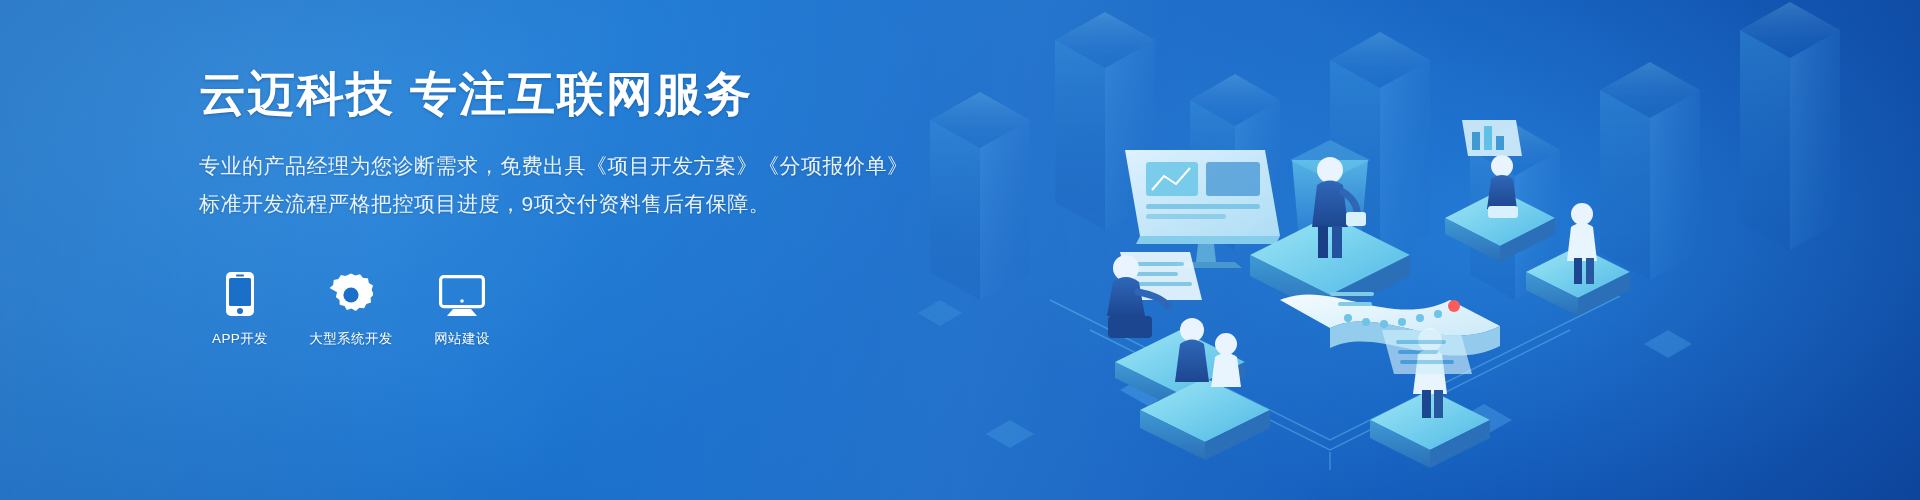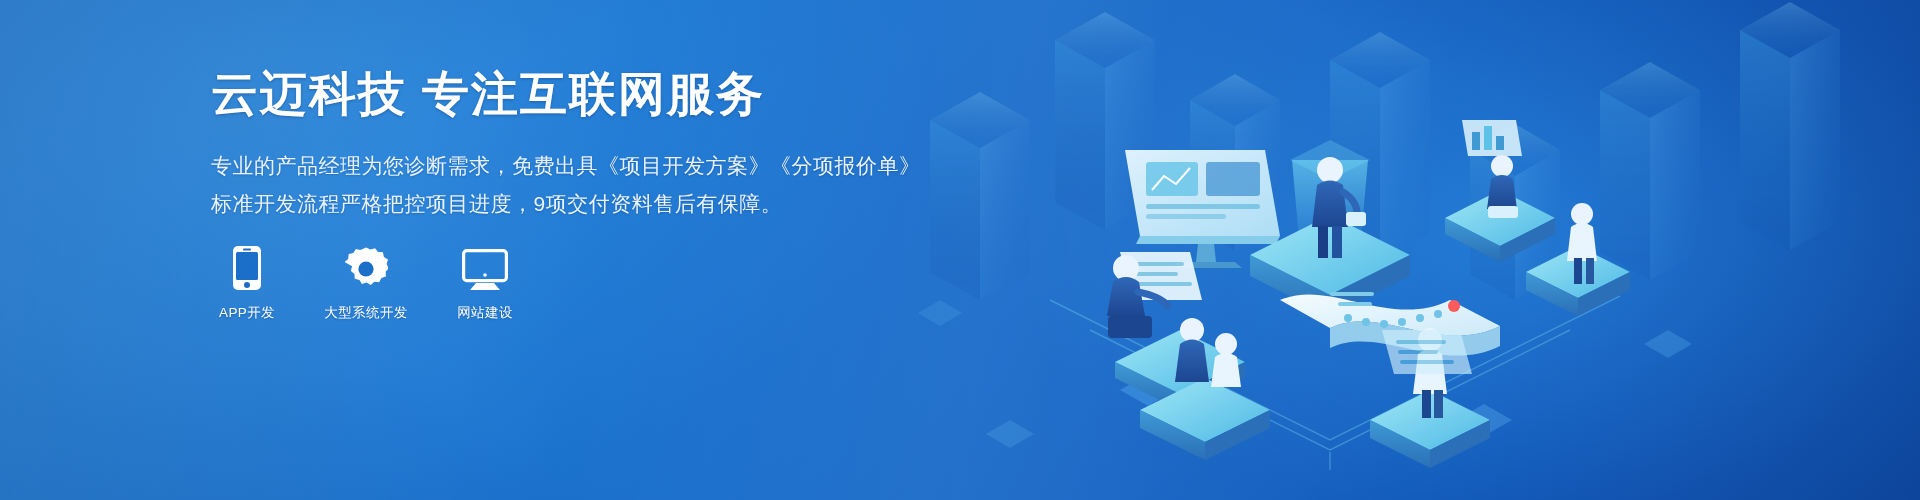--- a/index.html
+++ b/index.html
@@ -21,44 +21,44 @@
     background:linear-gradient(100deg,rgba(255,255,255,.07) 0%,rgba(255,255,255,0) 32%,rgba(255,255,255,.05) 52%,rgba(255,255,255,0) 74%);
     pointer-events:none;
   }
   .vignette{
     position:absolute;inset:0;
     background:radial-gradient(ellipse 1300px 640px at 50% 50%, rgba(0,0,0,0) 45%, rgba(7,52,120,.28) 100%);
     pointer-events:none;
   }
 
   
-  .content{position:absolute;left:211px;top:66px;width:700px;z-index:6;}
+  .content{position:absolute;left:199px;top:66px;width:700px;z-index:6;}
   .headline{
     color:#ffffff;
     font-size:47px;
     font-weight:bold;
     letter-spacing:2px;
     line-height:1.18;
     margin:0 0 26px 0;
     text-shadow:0 1px 3px rgba(8,40,94,.35);
     white-space:nowrap;
   }
   .subline{
     color:#eaf3fd;
     font-size:21px;
     line-height:38px;
     letter-spacing:.5px;
     white-space:nowrap;
     font-weight:normal;
     text-shadow:0 1px 2px rgba(8,40,94,.25);
   }
-  .sub-wrap{margin-bottom:22px;}
+  .sub-wrap{margin-bottom:48px;}
 
   
-  .icon-row{display:flex;align-items:flex-start;gap:16px;}
+  .icon-row{display:flex;align-items:flex-start;gap:8px;margin-left:5px;}
   .icon-item{
     display:flex;flex-direction:column;align-items:center;
     width:72px;margin-right:24px;
   }
   .icon-item:last-child{margin-right:0;}
   .icon-box{height:46px;display:flex;align-items:flex-end;justify-content:center;margin-bottom:13px;}
   .icon-label{
     color:#ffffff;font-size:13.5px;letter-spacing:.4px;white-space:nowrap;
     text-shadow:0 1px 2px rgba(8,40,94,.3);
   }

